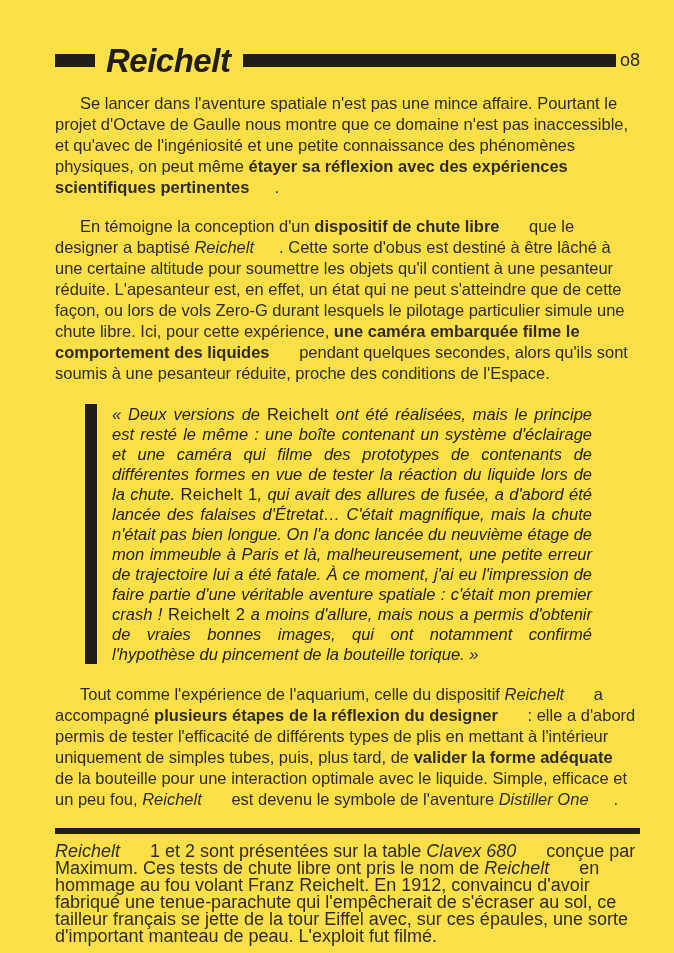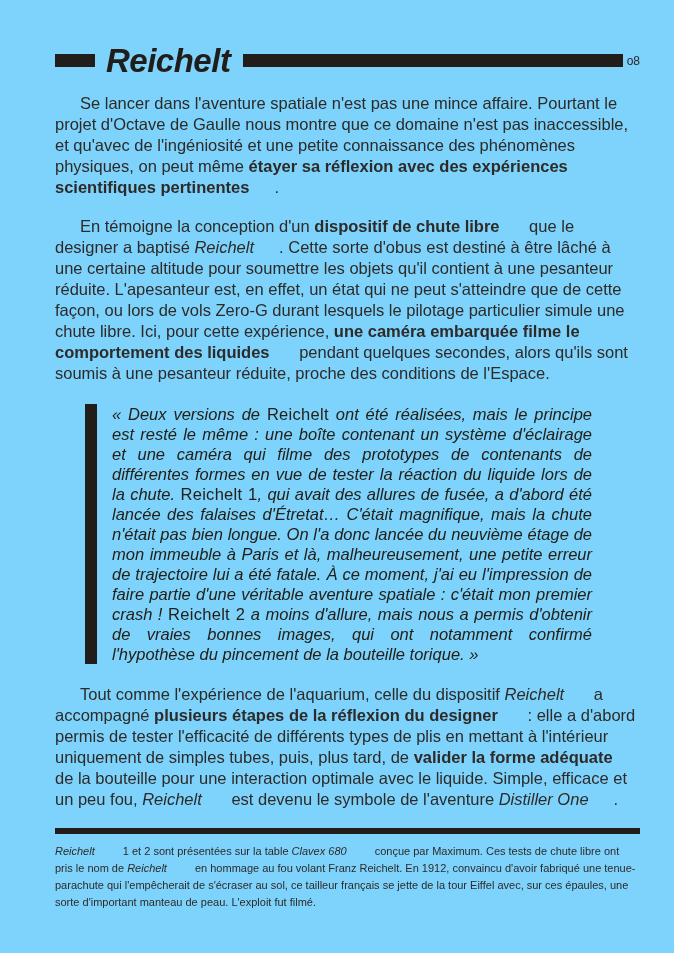--- a/index.html
+++ b/index.html
@@ -5,37 +5,37 @@
   * { margin: 0; padding: 0; box-sizing: border-box; }
   html, body { background: #ffffff; }
   body {
     width: 674px; height: 953px;
     font-family: "Liberation Sans", "DejaVu Sans", sans-serif;
     color: #2b2725;
     overflow: hidden;
   }
   .page {
     width: 674px; height: 953px;
-    background: #7dd3fc;
+    background: #fde047;
     padding: 44px 34px 0 55px;
     overflow: hidden;
   }
   
   .masthead { display: flex; align-items: center; margin-bottom: 16px; }
   .bar { background: #211d1b; height: 13px; }
   .bar-small { width: 40px; margin-right: 11px; flex: none; }
   .doc-title {
     font-size: 33px; line-height: 1;
     font-weight: 700; font-style: italic;
     color: #211d1b;
     margin-right: 13px; white-space: nowrap;
     letter-spacing: -0.5px;
   }
   .bar-long { flex: 1 1 auto; }
-  .pageno { font-size: 12px; margin-left: 4px; color: #2b2725; flex: none; }
+  .pageno { font-size: 18px; margin-left: 4px; color: #2b2725; flex: none; }
 
   
   .body-para {
     font-size: 16.5px; line-height: 21px;
     margin-bottom: 18px;
     color: #2e2a28;
   }
   .run-n { font-style: normal; font-weight: 400; margin-left: 25px; }
   .run-b { font-weight: 700; }
   .run-i { font-style: italic; }
@@ -49,21 +49,21 @@
     font-style: italic;
     font-size: 16.5px; line-height: 20px;
     text-align: justify;
     color: #242019;
   }
   .quote-text .run-u { letter-spacing: 0.3px; }
 
   
   .rule { border: none; height: 6px; background: #211d1b; margin: 12px 0 9px 0; }
   .footnote {
-    font-size: 11px; line-height: 17px;
+    font-size: 18px; line-height: 17px;
     color: #2e2a28;
   }
 </style>
 </head>
 <body>
 
 <div class="page">
 
   <header class="masthead">
     <span class="bar bar-small"></span>

